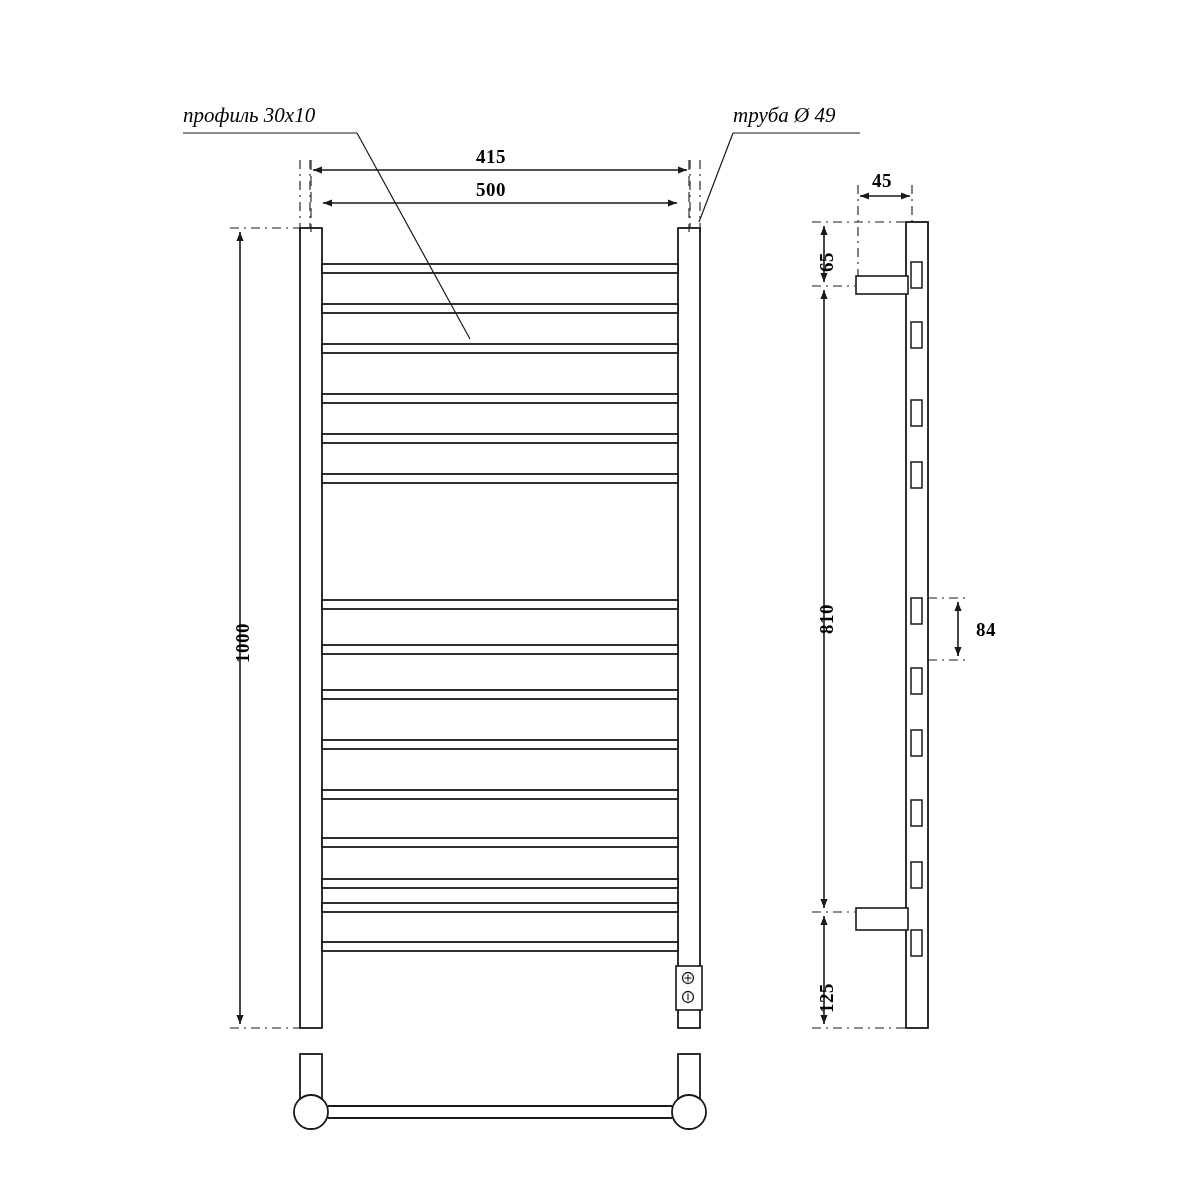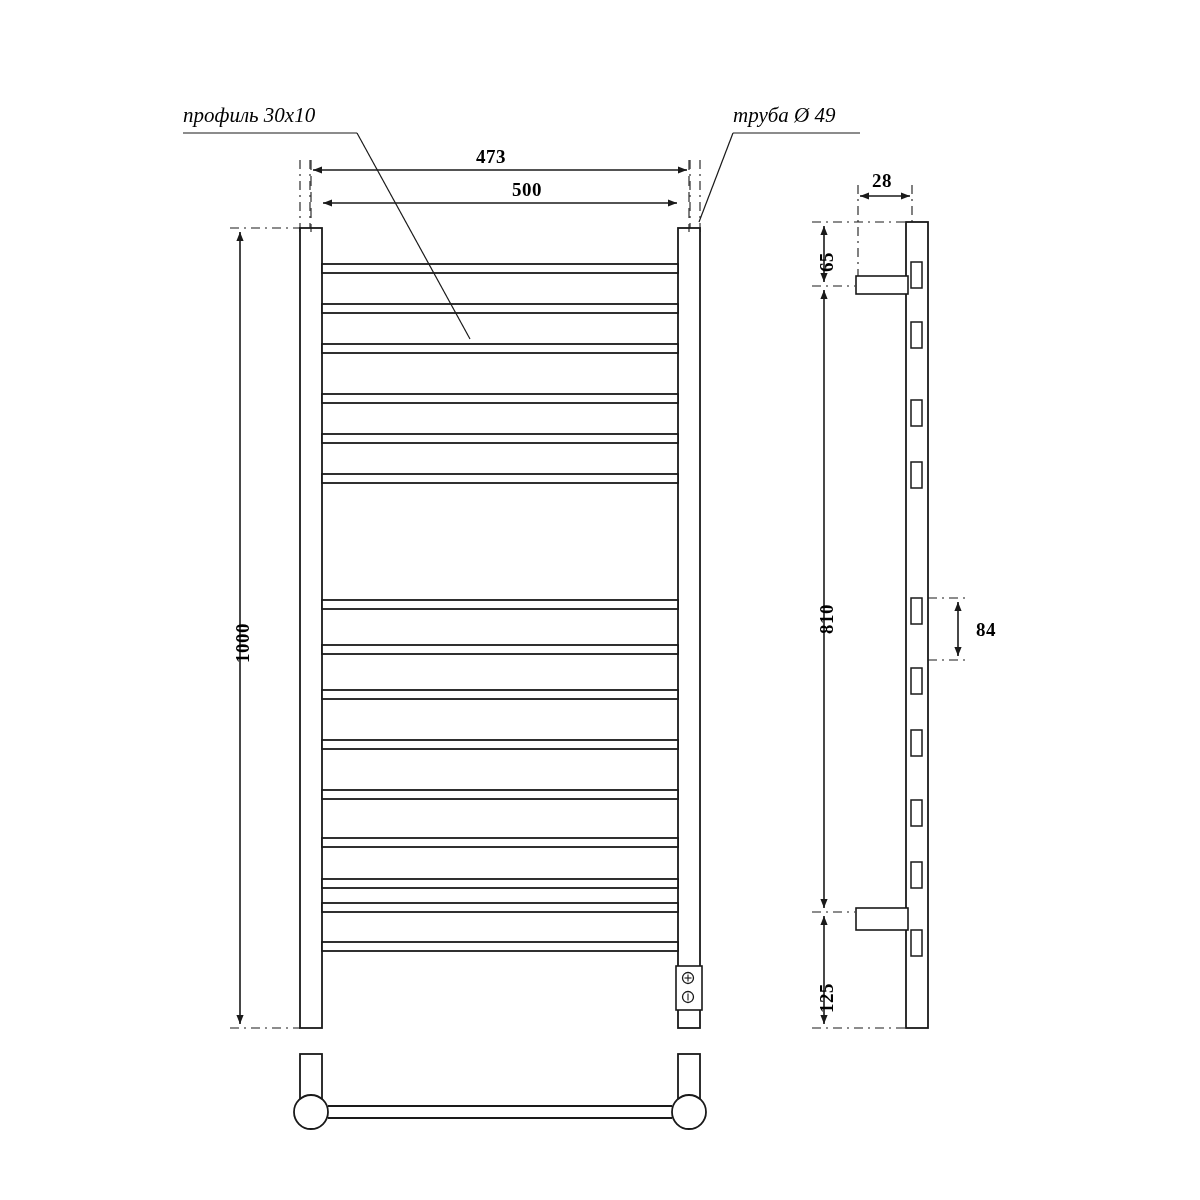--- a/index.html
+++ b/index.html
@@ -210,24 +210,24 @@
         <rect x="856" y="276" width="52" height="18"></rect>
         <rect x="856" y="908" width="52" height="22"></rect>
       </g>
 
     </g>
   </svg>
 
   <div class="lbl-italic" style="left:183px; top:103px;">профиль  30x10</div>
   <div class="lbl-italic" style="left:733px; top:103px;">труба Ø 49</div>
 
-  <div class="lbl" style="left:476px; top:146px;">473</div>
-  <div class="lbl" style="left:476px; top:179px;margin-left:36px;">500</div>
+  <div class="lbl" style="left:476px; top:146px;">415</div>
+  <div class="lbl" style="left:476px; top:179px;">500</div>
 
   <div class="lbl-vert" style="left:232px; top:663px;">1000</div>
 
-  <div class="lbl" style="left:872px; top:170px;">28</div>
+  <div class="lbl" style="left:872px; top:170px;">45</div>
   <div class="lbl-vert" style="left:816px; top:272px;">65</div>
   <div class="lbl-vert" style="left:816px; top:634px;">810</div>
   <div class="lbl-vert" style="left:816px; top:1013px;">125</div>
   <div class="lbl" style="left:976px; top:619px;">84</div>
 
 </div>
 
 </body></html>

